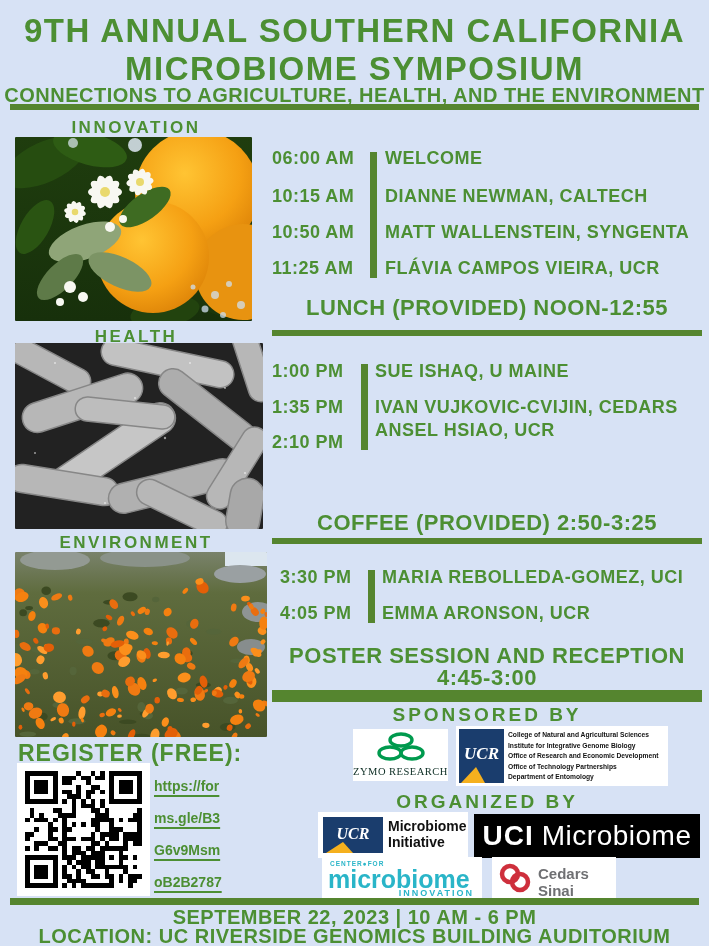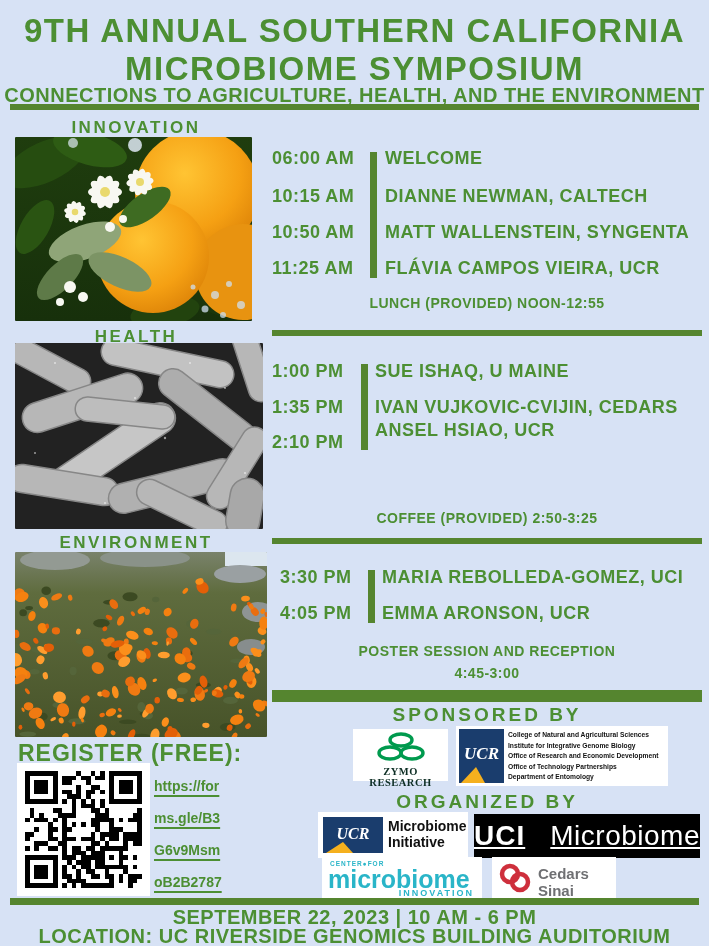--- a/index.html
+++ b/index.html
@@ -17,43 +17,43 @@
   body{background:var(--bg);font-family:"Liberation Sans","DejaVu Sans",sans-serif;position:relative;overflow:hidden;}
   .abs{position:absolute;}
   .g{color:var(--green);font-weight:bold;white-space:nowrap;}
   .title{left:0;width:709px;font-size:33px;letter-spacing:1.5px;text-align:center;}
   .subtitle{left:0;width:709px;font-size:20px;letter-spacing:.5px;text-align:center;}
   .hline{background:var(--bar);}
   .seclabel{left:0;width:272px;font-size:17px;letter-spacing:2.5px;text-align:center;}
   .photo{border-radius:1px;overflow:hidden;}
   .photo svg{display:block;width:100%;height:100%;}
   .time,.speaker{font-size:18px;letter-spacing:.5px;}
-  .break{left:272px;width:430px;font-size:14px;letter-spacing:.5px;text-align:center;}
+  .break{left:272px;width:430px;font-size:22px;letter-spacing:.5px;text-align:center;}
   .vbar{width:7px;background:var(--bar);}
   .sponsor-head{left:272px;width:430px;font-size:19px;letter-spacing:3px;text-align:center;}
   .logo-box{background:#fff;position:absolute;}
   .register{font-size:23px;letter-spacing:1px;}
   .linkline{font-size:14px;font-weight:bold;color:var(--green);text-decoration:underline;text-decoration-thickness:2px;text-underline-offset:4px;white-space:nowrap;cursor:pointer;}
   .qr{background:#fff;padding:8px;}
   .qr svg{display:block;width:117px;height:117px;}
   .footer-line{left:0;width:709px;font-size:20px;letter-spacing:.5px;text-align:center;}
   
   .ucr-badge{background:var(--ucrblue);position:absolute;overflow:hidden;}
   .ucr-badge span{position:absolute;width:100%;text-align:center;color:#fff;font-family:"Liberation Serif","DejaVu Serif",serif;font-weight:bold;font-style:italic;}
   .ucr-lines{position:absolute;color:#111;font-weight:bold;font-size:6.7px;line-height:10.6px;white-space:nowrap;}
   
-  .uci-box{background:#000;color:#fff;display:flex;align-items:center;justify-content:space-between;gap:8px;text-decoration:underline;}
+  .uci-box{background:#000;color:#fff;display:flex;align-items:center;justify-content:center;gap:8px;}
   .uci-a{font-weight:800;font-size:28px;letter-spacing:1px;}
   .uci-n{font-weight:400;font-size:28px;letter-spacing:.5px;}
   .mi-text{position:absolute;color:#111;font-weight:bold;font-size:14px;line-height:16px;}
   .cmi-top{position:absolute;color:var(--teal);font-size:6.5px;font-weight:bold;letter-spacing:1px;}
   .cmi-main{position:absolute;color:var(--teal);font-size:25px;font-weight:800;letter-spacing:0;}
   .cmi-sub{position:absolute;color:var(--teal);font-size:9px;font-weight:bold;letter-spacing:2px;}
   .cedars-text{position:absolute;color:#6f7073;font-weight:bold;font-size:15px;line-height:17px;}
-  .zymo-label{position:absolute;left:0;width:100%;text-align:center;color:#0d2e24;font-family:"Liberation Serif","DejaVu Serif",serif;font-weight:bold;font-size:10.5px;letter-spacing:.5px;}
+  .zymo-label{position:absolute;left:0;width:100%;text-align:center;color:#0d2e24;font-family:"Liberation Serif","DejaVu Serif",serif;font-weight:normal;font-size:10.5px;letter-spacing:.5px;}
 </style>
 </head>
 <body>
 
 <div class="abs g title" style="top:12px">9TH ANNUAL SOUTHERN CALIFORNIA</div>
 <div class="abs g title" style="top:50px">MICROBIOME SYMPOSIUM</div>
 <div class="abs g subtitle" style="top:84px">CONNECTIONS TO AGRICULTURE, HEALTH, AND THE ENVIRONMENT</div>
 <div class="abs hline" style="left:10px;top:104px;width:689px;height:6px"></div>
 
 <div class="abs g seclabel" style="top:118px">INNOVATION</div>

